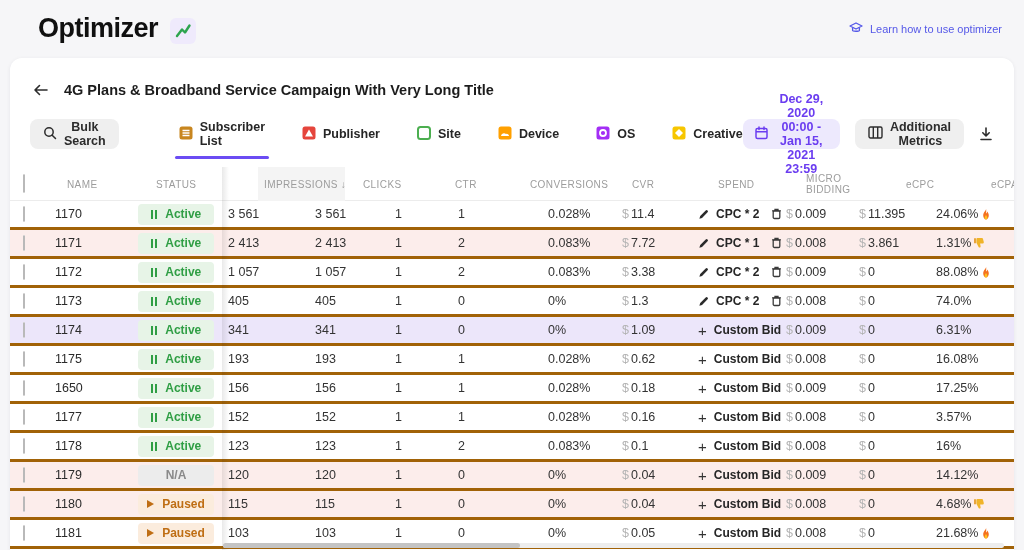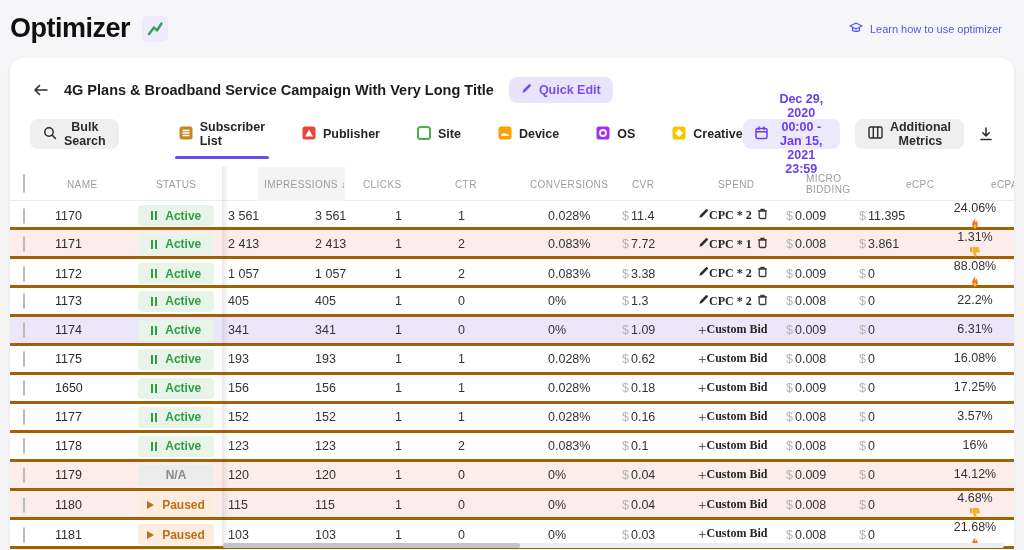--- a/index.html
+++ b/index.html
@@ -1,21 +1,21 @@
 <!DOCTYPE html>
 <html><head>
 <meta charset="utf-8">
 <style>
   * { margin:0; padding:0; box-sizing:border-box; }
   html,body { width:1024px; height:550px; overflow:hidden; background:#f6f6f8;
     font-family:"Liberation Sans", sans-serif; color:#2f2f2f; }
 
   
   .topbar { display:flex; justify-content:space-between; align-items:flex-start; padding:13px 22px 0 10px; height:56px; }
-  .logo { display:flex; align-items:center; gap:12px; }
+  .logo { display:flex; align-items:flex-end; gap:12px;margin-left:28px; }
   .logo-text { font-size:27px; font-weight:bold; letter-spacing:-0.5px; color:#101010; }
   .logo-badge { width:26px; height:26px; border-radius:6px; background:#efeafc; display:flex; align-items:center; justify-content:center; }
   .learn { display:flex; align-items:center; gap:7px; color:#5558e8; font-size:11px; margin-top:8px; cursor:pointer; }
 
   
   .card { position:relative; margin:2px 10px 0; width:1004px; height:560px; background:#fff;
     border-radius:12px; box-shadow:0 1px 4px rgba(30,30,60,.07); padding-top:18px; overflow:hidden; }
 
   .title-row { display:flex; align-items:center; gap:15px; padding:0 22px; height:28px; }
   .title { font-size:14.5px; font-weight:bold; color:#1c1c1c; }
@@ -55,26 +55,26 @@
     padding:0 9px; border-radius:4px; font-size:12px; font-weight:bold; }
   .status-active .badge { background:#e7f4e7; color:#2f9e44; }
   .status-paused .badge { background:#fbecdd; color:#bf6e14; }
   .status-na .badge { background:#ececec; color:#8a8a8a; }
   .pause-bars { display:flex; gap:2.5px; }
   .pause-bars i { display:block; width:2px; height:9px; background:currentColor; }
   .play-tri { width:0; height:0; border-top:4.5px solid transparent; border-bottom:4.5px solid transparent; border-left:7px solid currentColor; }
 
   .money .cur { color:#b3b3b3; margin-right:2px; }
 
-  .bid-cell { display:flex; font-weight:bold; color:#262626; font-size:12px;font-family:Liberation Serif, serif; }
+  .bid-cell { display:flex; align-items:center; gap:7px; font-weight:bold; color:#262626; font-size:12px; }
   .bid-plus { font-size:15px; font-weight:normal; color:#333; cursor:pointer; }
   .bid-edit, .bid-trash { background:none; border:none; cursor:pointer; display:flex; padding:0; }
   .bid-trash { margin-left:5px; }
 
-  .wr-cell { display:flex; align-items:center; gap:2px;flex-direction:column; }
+  .wr-cell { display:flex; align-items:center; gap:2px; }
   .wr-icon svg { display:none; }
   .wr-fire .wr-icon svg.flame { display:block; }
   .wr-thumbs-down .wr-icon svg.thumb { display:block; }
 
   .scroll-shadow { position:absolute; left:212px; top:0; height:383px; width:7px; pointer-events:none;
     background:linear-gradient(to right, rgba(40,40,40,.10), rgba(40,40,40,0)); }
 
   .partial-row { height:10px; position:relative; background:#fff; }
 
   .hscroll-track { position:absolute; left:213px; top:485px; width:781px; height:5px; border-radius:3px; background:#ededed; }
@@ -107,28 +107,20 @@
 
 <div class="card">
 
   <div class="title-row">
     <button class="back-btn">
       <svg width="17" height="16" viewBox="0 0 17 16">
           <path d="M15 8 H3 M7.5 3.5 L3 8 l4.5 4.5" fill="none" stroke="#2d2d2d" stroke-width="1.6" stroke-linecap="round" stroke-linejoin="round"></path>
         </svg>
     </button>
     <span class="title">4G Plans &amp; Broadband Service Campaign With Very Long Title</span>
-    <button class="chip purple">
-      <span>
-        <svg width="11" height="11" viewBox="0 0 12 12">
-            <path d="M1.5 10.6 L2.4 7.6 L8.4 1.6 a1.45 1.45 0 0 1 2.05 2.05 L4.4 9.7 Z" fill="#7a4bf2"></path>
-          </svg>
-      </span>
-      <span>Quick Edit</span>
-    </button>
   </div>
 
   <div class="toolbar">
     <button class="chip gray">
       <span>
         <svg width="14" height="14" viewBox="0 0 14 14">
             <circle cx="6" cy="6" r="4.2" fill="none" stroke="#2c2c2c" stroke-width="1.5"></circle>
             <line x1="9.2" y1="9.2" x2="12.5" y2="12.5" stroke="#2c2c2c" stroke-width="1.5" stroke-linecap="round"></line>
           </svg>
       </span>
@@ -415,21 +407,21 @@
       <button class="bid-trash">
         <svg width="11" height="12" viewBox="0 0 11 12">
                 <path d="M1 2.8 h9 M4 2.8 V1.5 h3 v1.3" fill="none" stroke="#3a3a3a" stroke-width="1.3"></path>
                 <rect x="2.2" y="2.8" width="6.6" height="7.7" rx="1.2" fill="none" stroke="#3a3a3a" stroke-width="1.3"></rect>
               </svg>
       </button>
     </div>
     <div class="cell money"><span class="cur">$</span><span>0.008</span></div>
     <div class="cell money"><span class="cur">$</span><span>0</span></div>
     <div class="cell wr-cell">
-      <span>22.2%</span>
+      <span>74.0%</span>
       <span class="wr-icon">
         
         
       </span>
     </div>
   </div>
         <div class="cols t-row tint-purple status-active bid-custom">
     <div class="c-check"><span class="checkbox"></span></div>
     <div class="cell c-name">1174</div>
     <div class="cell c-status">
@@ -678,21 +670,21 @@
 
         <span class="play-tri"></span>
         <span>Paused</span>
       </span>
     </div>
     <div class="cell">103</div>
     <div class="cell">103</div>
     <div class="cell">1</div>
     <div class="cell">0</div>
     <div class="cell">0%</div>
-    <div class="cell money"><span class="cur">$</span><span>0.03</span></div>
+    <div class="cell money"><span class="cur">$</span><span>0.05</span></div>
     <div class="cell bid-cell">
 
       <span class="bid-plus">+</span>
       <span>Custom Bid</span>
 
     </div>
     <div class="cell money"><span class="cur">$</span><span>0.008</span></div>
     <div class="cell money"><span class="cur">$</span><span>0</span></div>
     <div class="cell wr-cell">
       <span>21.68%</span>

